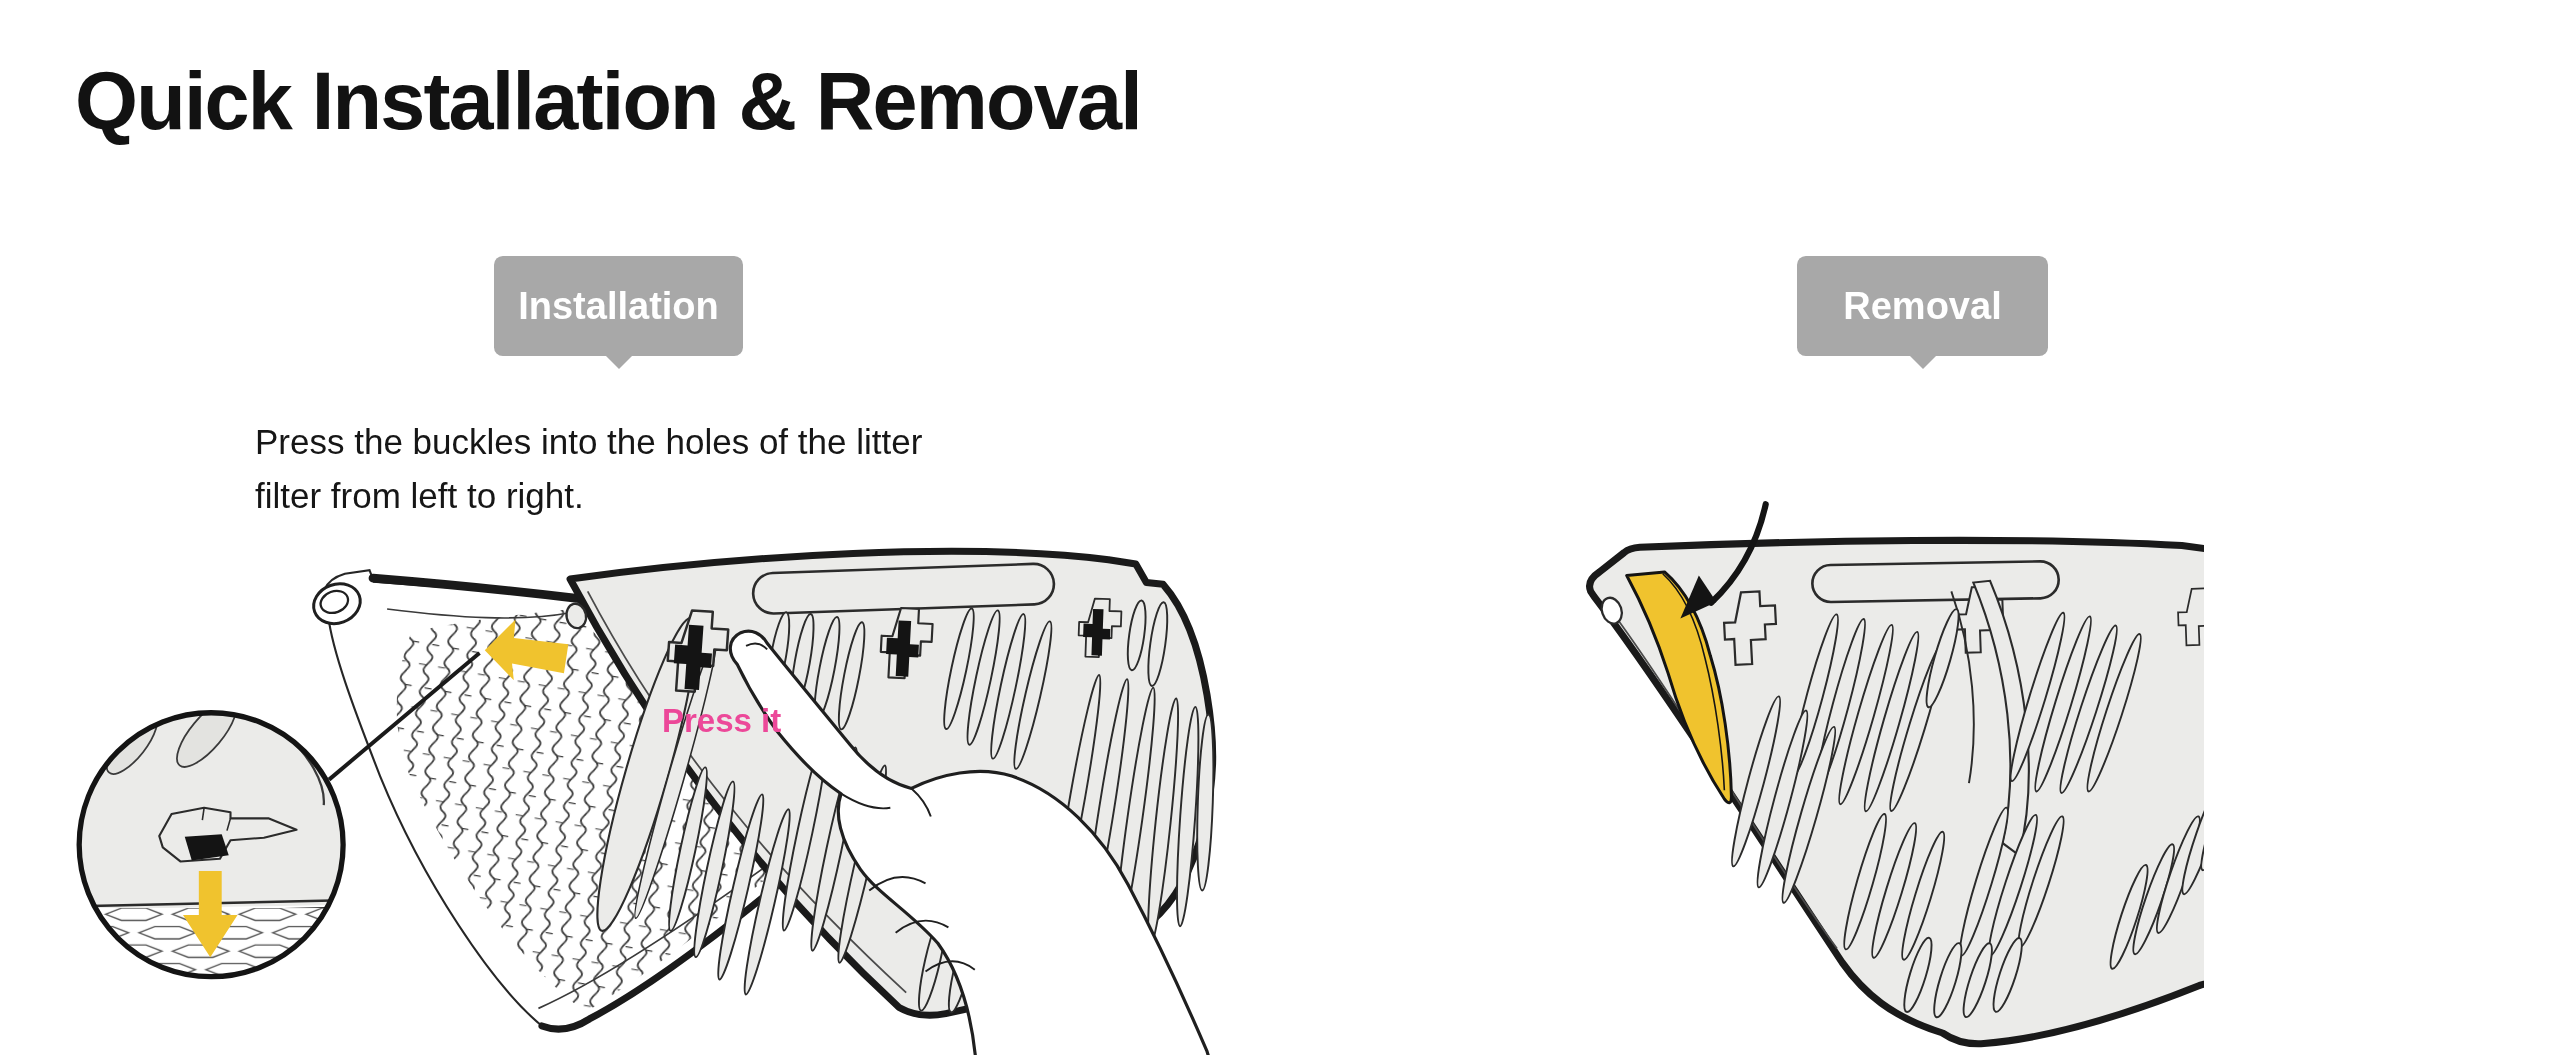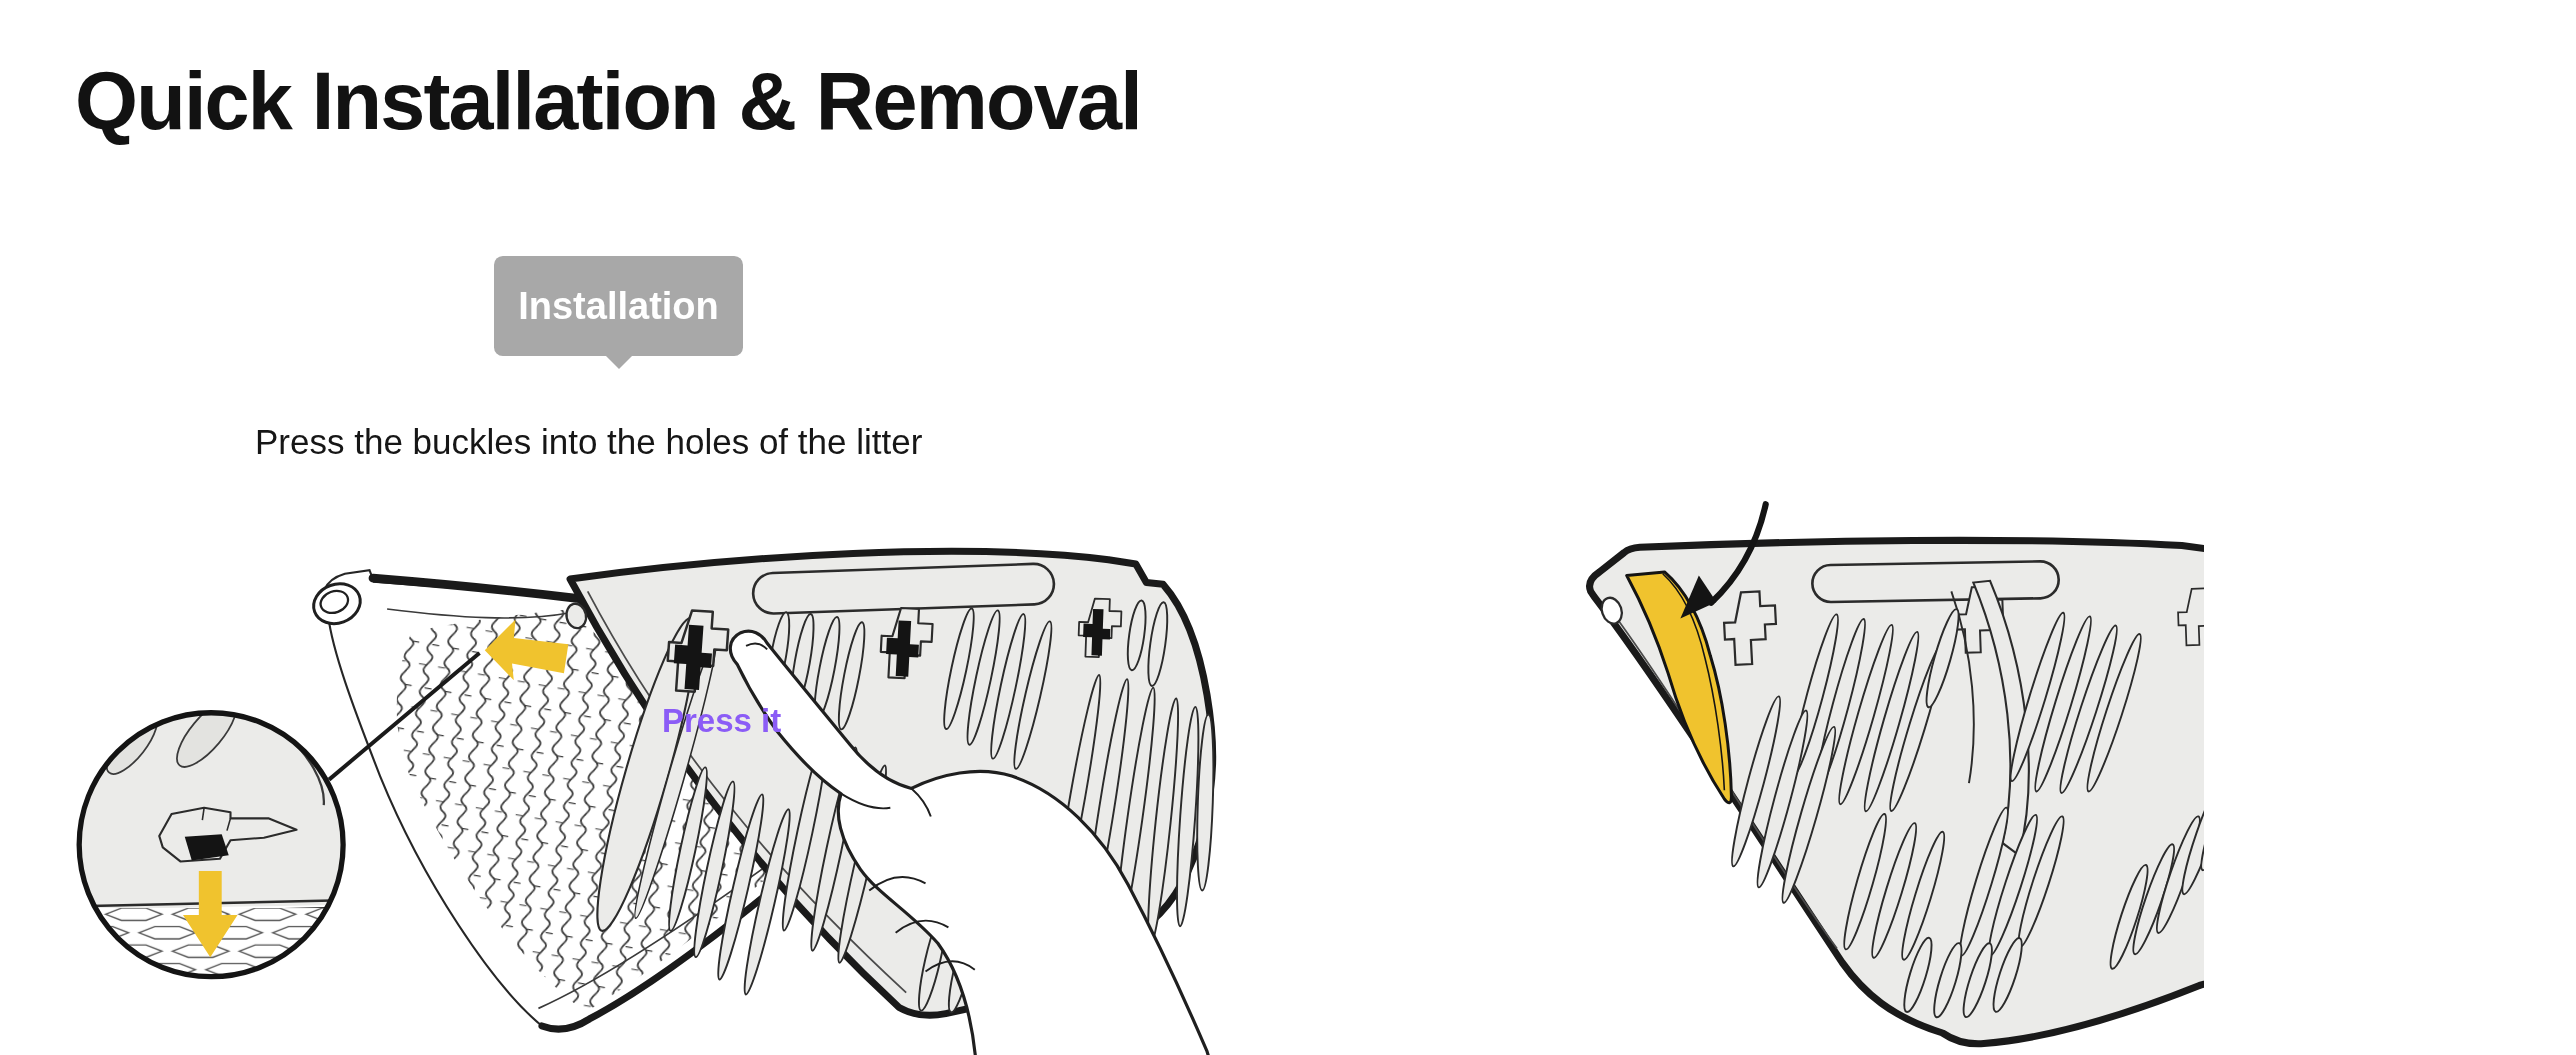--- a/index.html
+++ b/index.html
@@ -15,38 +15,42 @@
   #badge-install{left:494px;top:256px;width:249px;height:100px;}
   #badge-removal{left:1797px;top:256px;width:251px;height:100px;}
   .instruction{position:absolute;font-size:35px;line-height:54px;color:#161616;}
   #instr-install{left:215px;top:415px;}
   #instr-removal{left:1591px;top:412px;}
   .iline{display:block;white-space:nowrap;margin-left:40px;}
   .hl{position:relative;z-index:0;white-space:nowrap;}
   .hl::after{content:"";position:absolute;left:-7px;right:-8.8px;bottom:-1.8px;height:14px;
         border-radius:7px;background:#f0c32e;z-index:-1;}
   #press-label{position:absolute;left:662px;top:702px;font-size:33px;font-weight:700;
-        color:#8b5cf6;white-space:nowrap;z-index:5;}
+        color:#ec4899;white-space:nowrap;z-index:5;}
   #art{position:absolute;left:0;top:0;width:2576px;height:1056px;z-index:1;}
   .txt{z-index:4;}
 </style>
 </head>
 <body>
 
 <div id="page">
 
   <div id="page-title" class="txt">Quick Installation &amp; Removal</div>
 
   <div id="badge-install" class="badge txt">
     <span>Installation</span>
   </div>
 
+  <div id="badge-removal" class="badge txt">
+    <span>Removal</span>
+  </div>
 
   <div id="instr-install" class="instruction txt">
     <span class="iline">Press the buckles into the holes of the litter</span>
+    <span class="iline">filter from left to right.</span>
   </div>
 
 
   <div id="press-label">Press it</div>
 
   <svg id="art" viewBox="0 0 2928 1200" xmlns="http://www.w3.org/2000/svg">
     <defs>
       <pattern id="chain" width="46" height="50" patternUnits="userSpaceOnUse" patternTransform="rotate(10)">
         <path d="M12 -4 c13 7 -13 17 0 25 c13 7 -13 17 0 25 c5 3 5 6 0 9" fill="none" stroke="#3c3c3c" stroke-width="2"></path>
         <path d="M34 -16 c13 7 -13 17 0 25 c13 7 -13 17 0 25 c13 7 -13 17 0 25" fill="none" stroke="#3c3c3c" stroke-width="2"></path>

